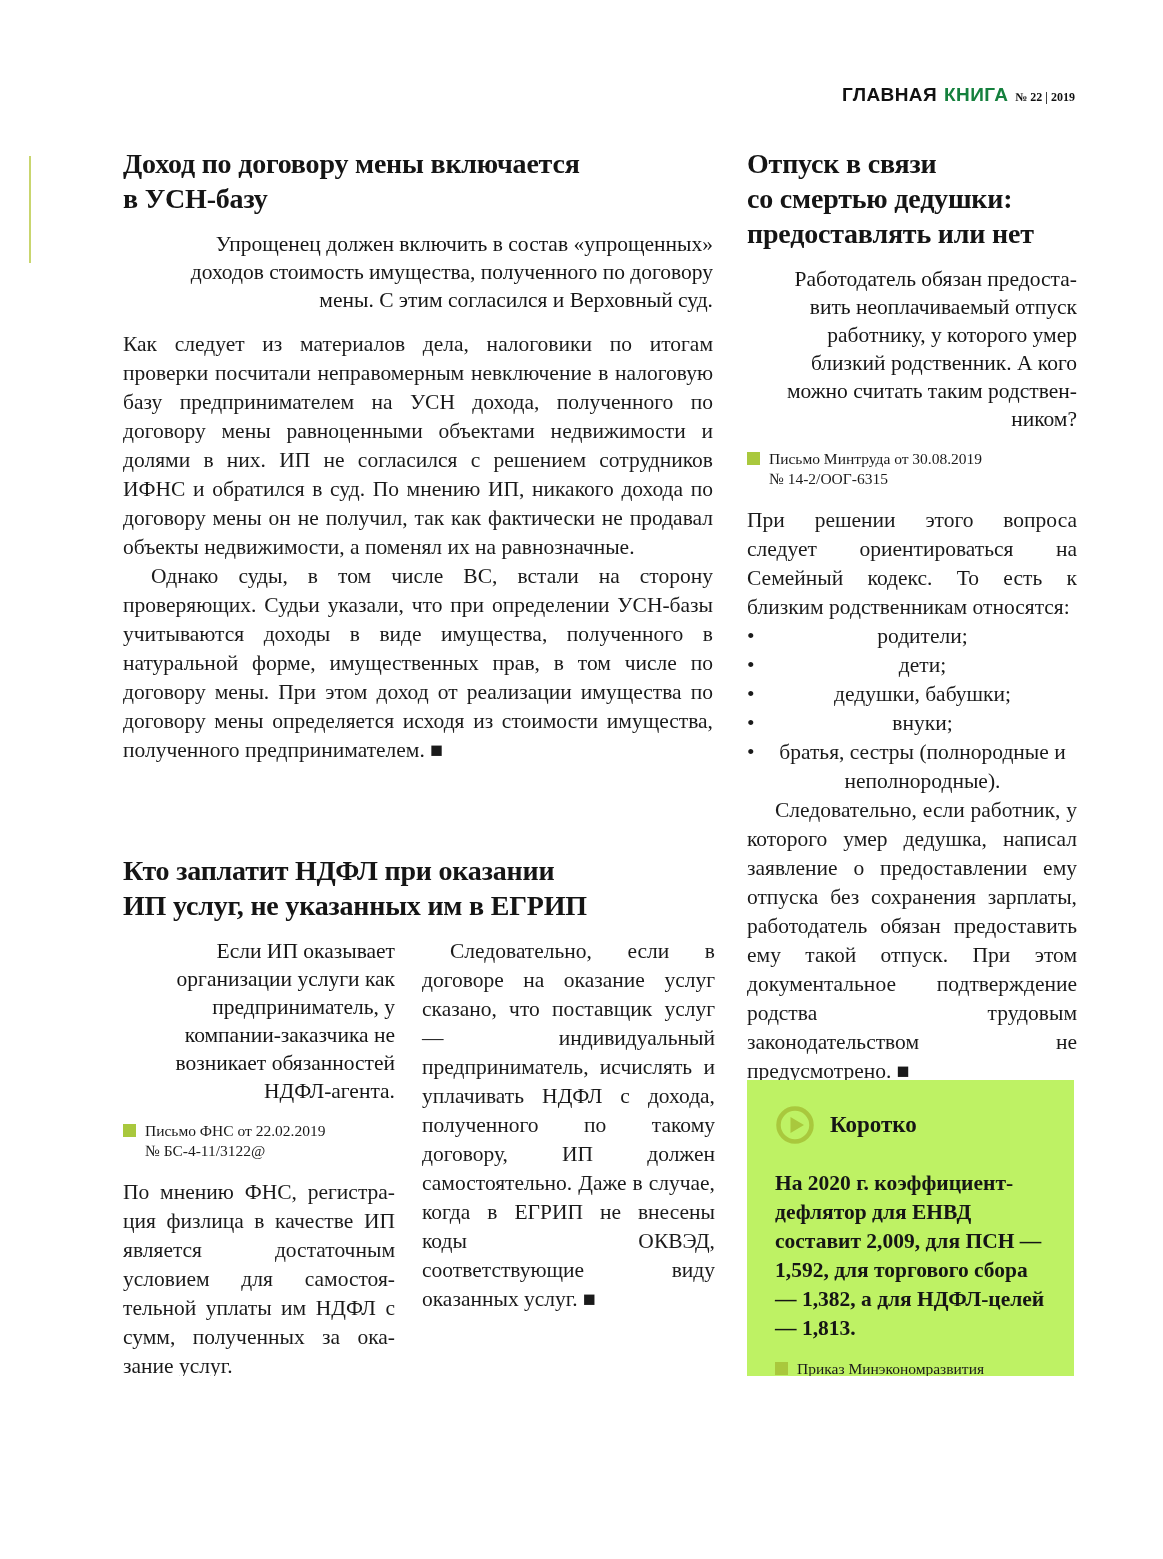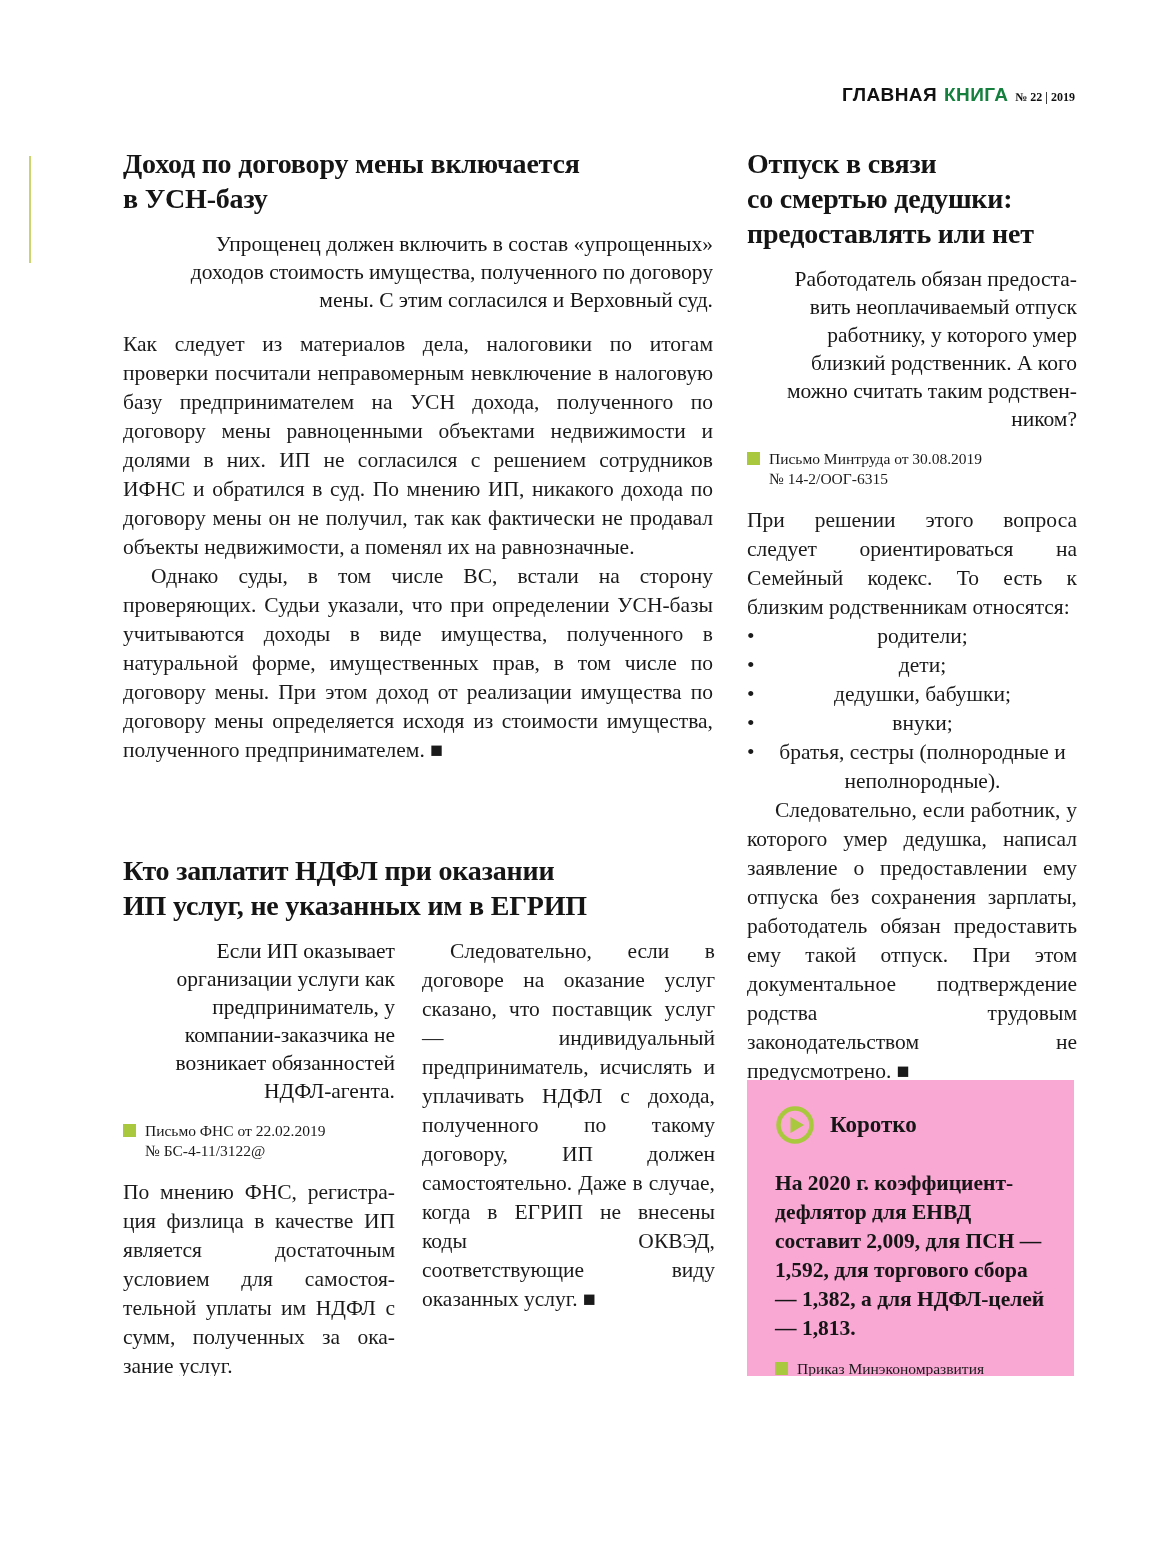--- a/index.html
+++ b/index.html
@@ -32,21 +32,21 @@
   .cols { display:flex; gap:27px; }
   .c1 { width:272px; flex:none; }
   .c2 { flex:1; min-width:0; }
 
   .bullets { margin:0; padding:0; list-style:none; font-size:21.5px; line-height:29px; }
   .bullets li { display:flex; }
   .bullets .dot { width:21px; flex:none; }
   .bullets .btxt { flex:1;text-align:center; }
 
   .shortly { position:absolute; left:747px; top:1080px; width:327px; height:321px;
-             background:#f9a8d4; box-sizing:border-box; padding:25px 28px 20px 28px; }
+             background:#bef264; box-sizing:border-box; padding:25px 28px 20px 28px; }
   .shortly-head { display:flex; align-items:center; gap:15px; margin:0 0 24px 0; }
   .shortly-head svg { display:block; }
   .shortly-label { font-size:23px; font-weight:bold; color:#151515; }
   .shortly-body { font-weight:bold; font-size:21.5px; line-height:29px; margin:0 0 16px 0; color:#151515; }
   .shortly .ref { margin:0; }
 
   .page-num { position:absolute; left:1053px; top:1452px; font-size:20px; color:#1a1a1a; }
 </style>
 </head>
 <body>

